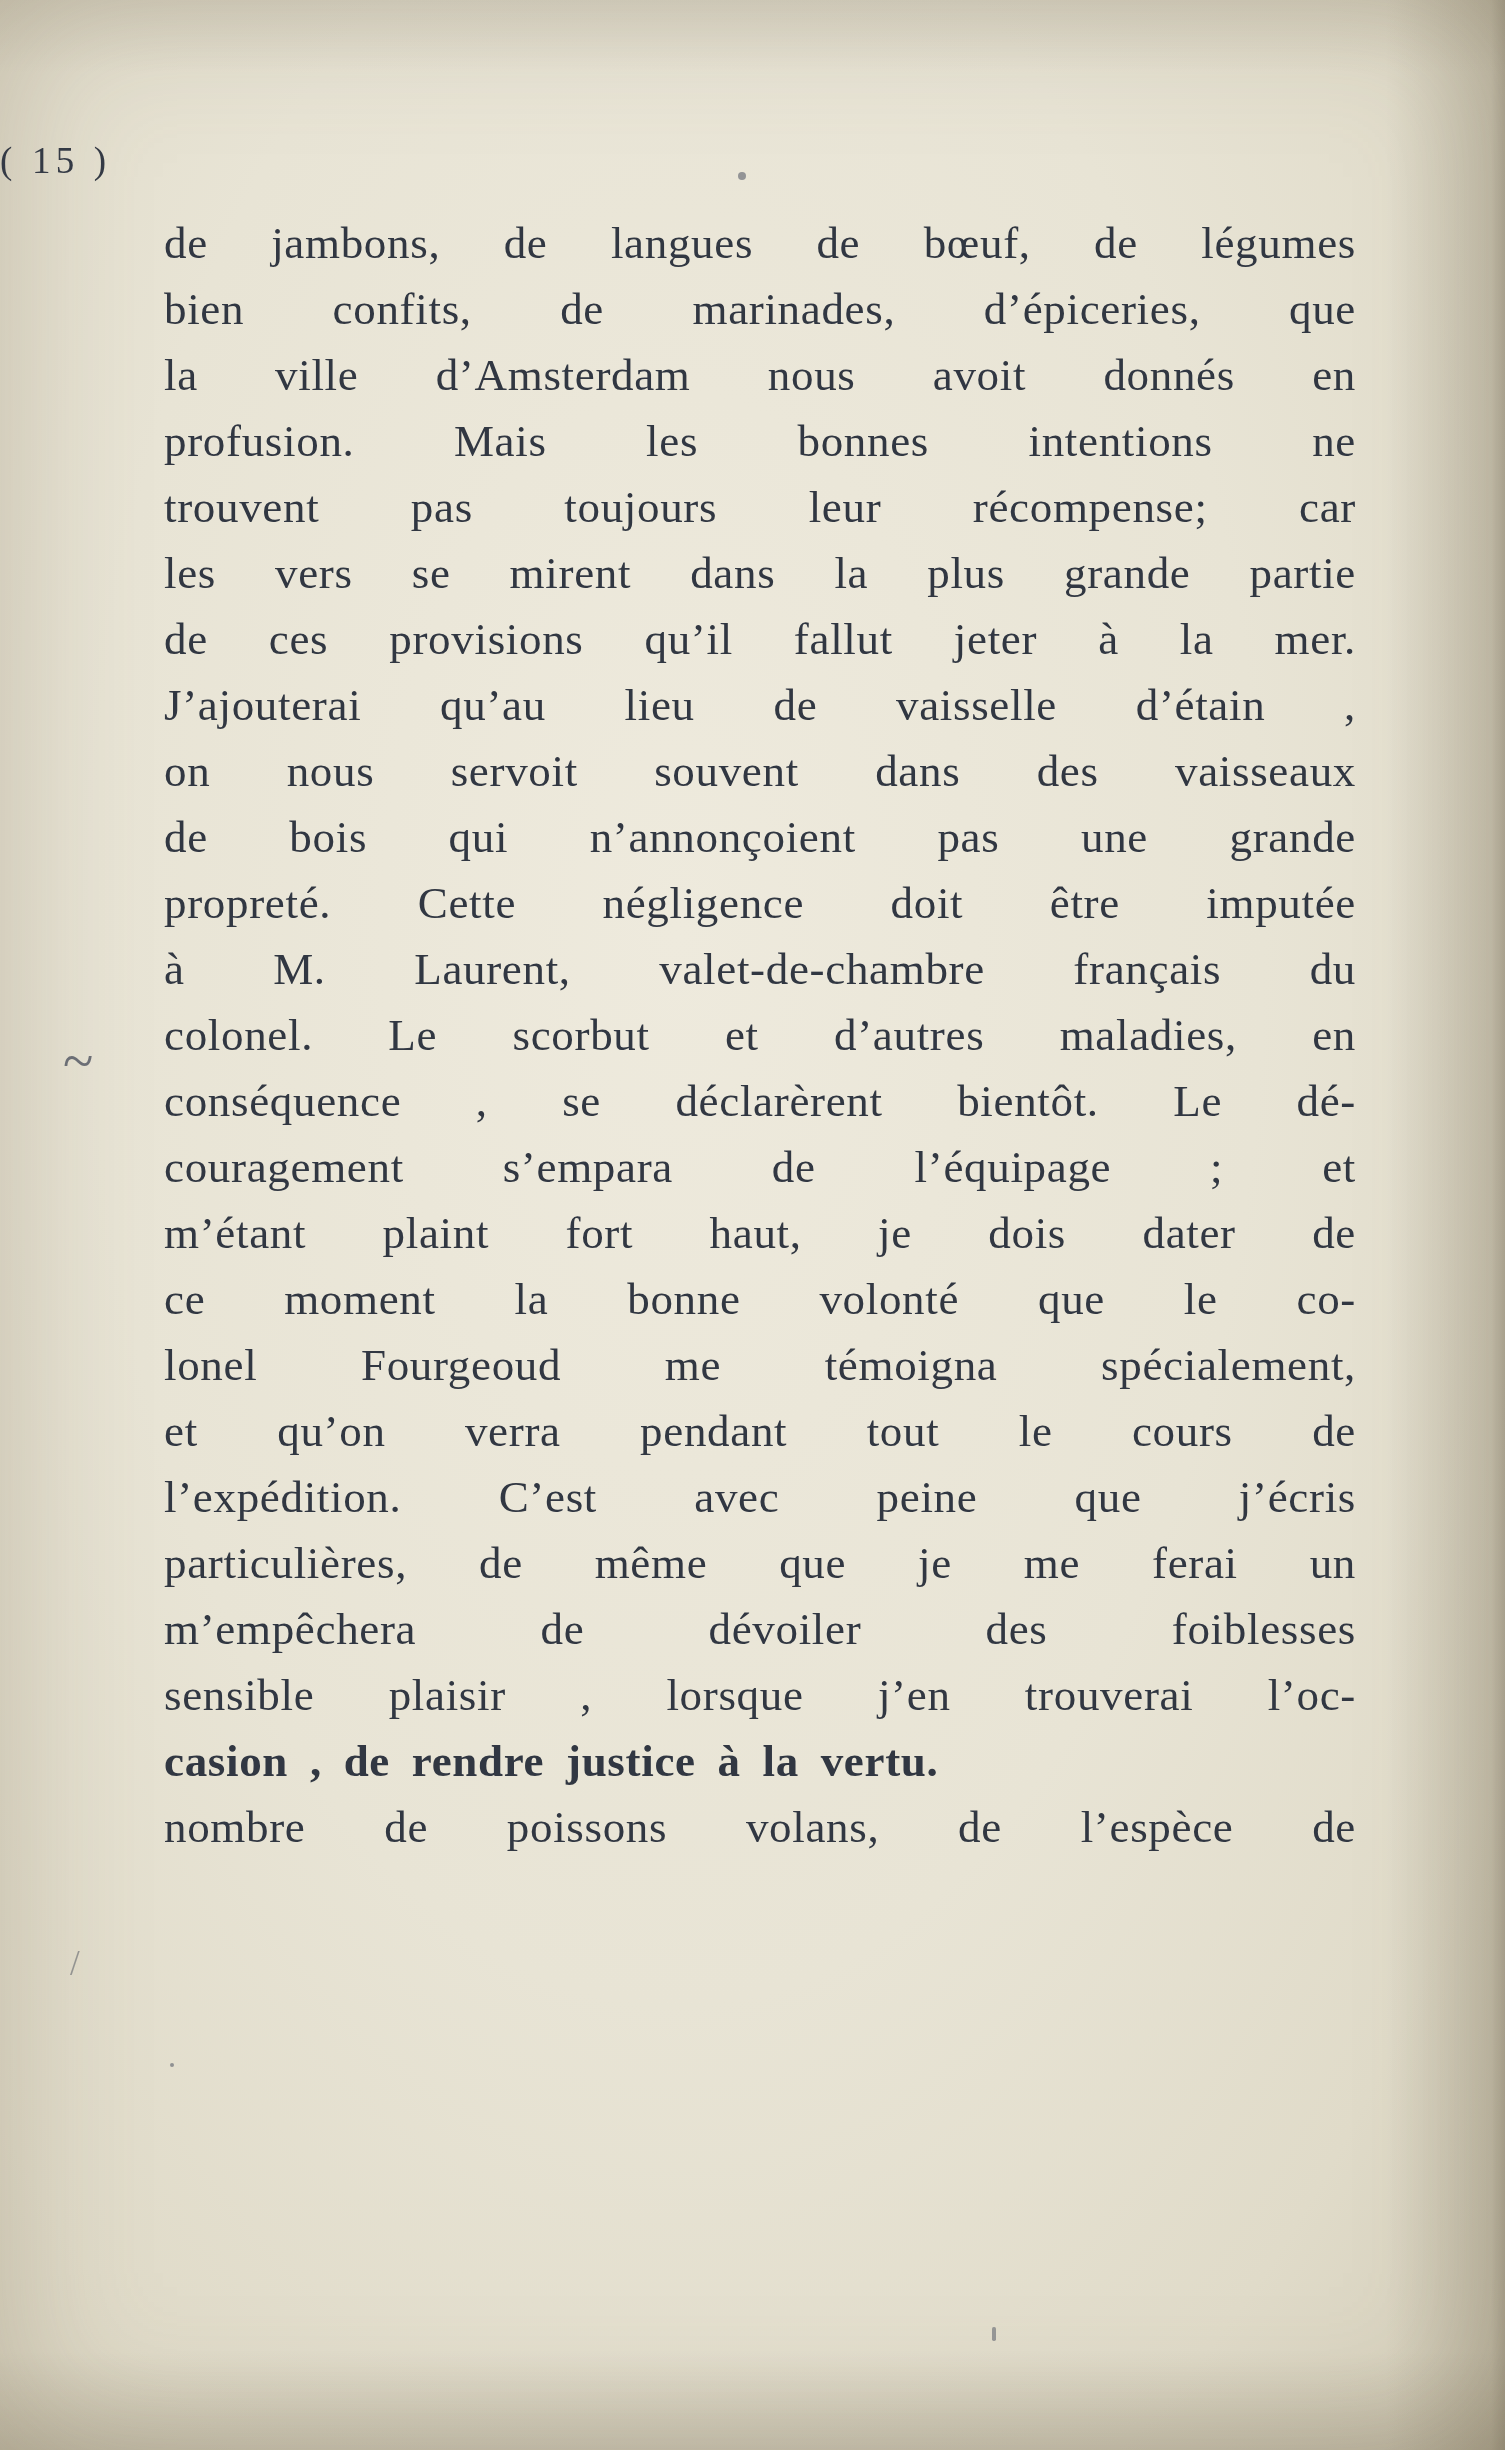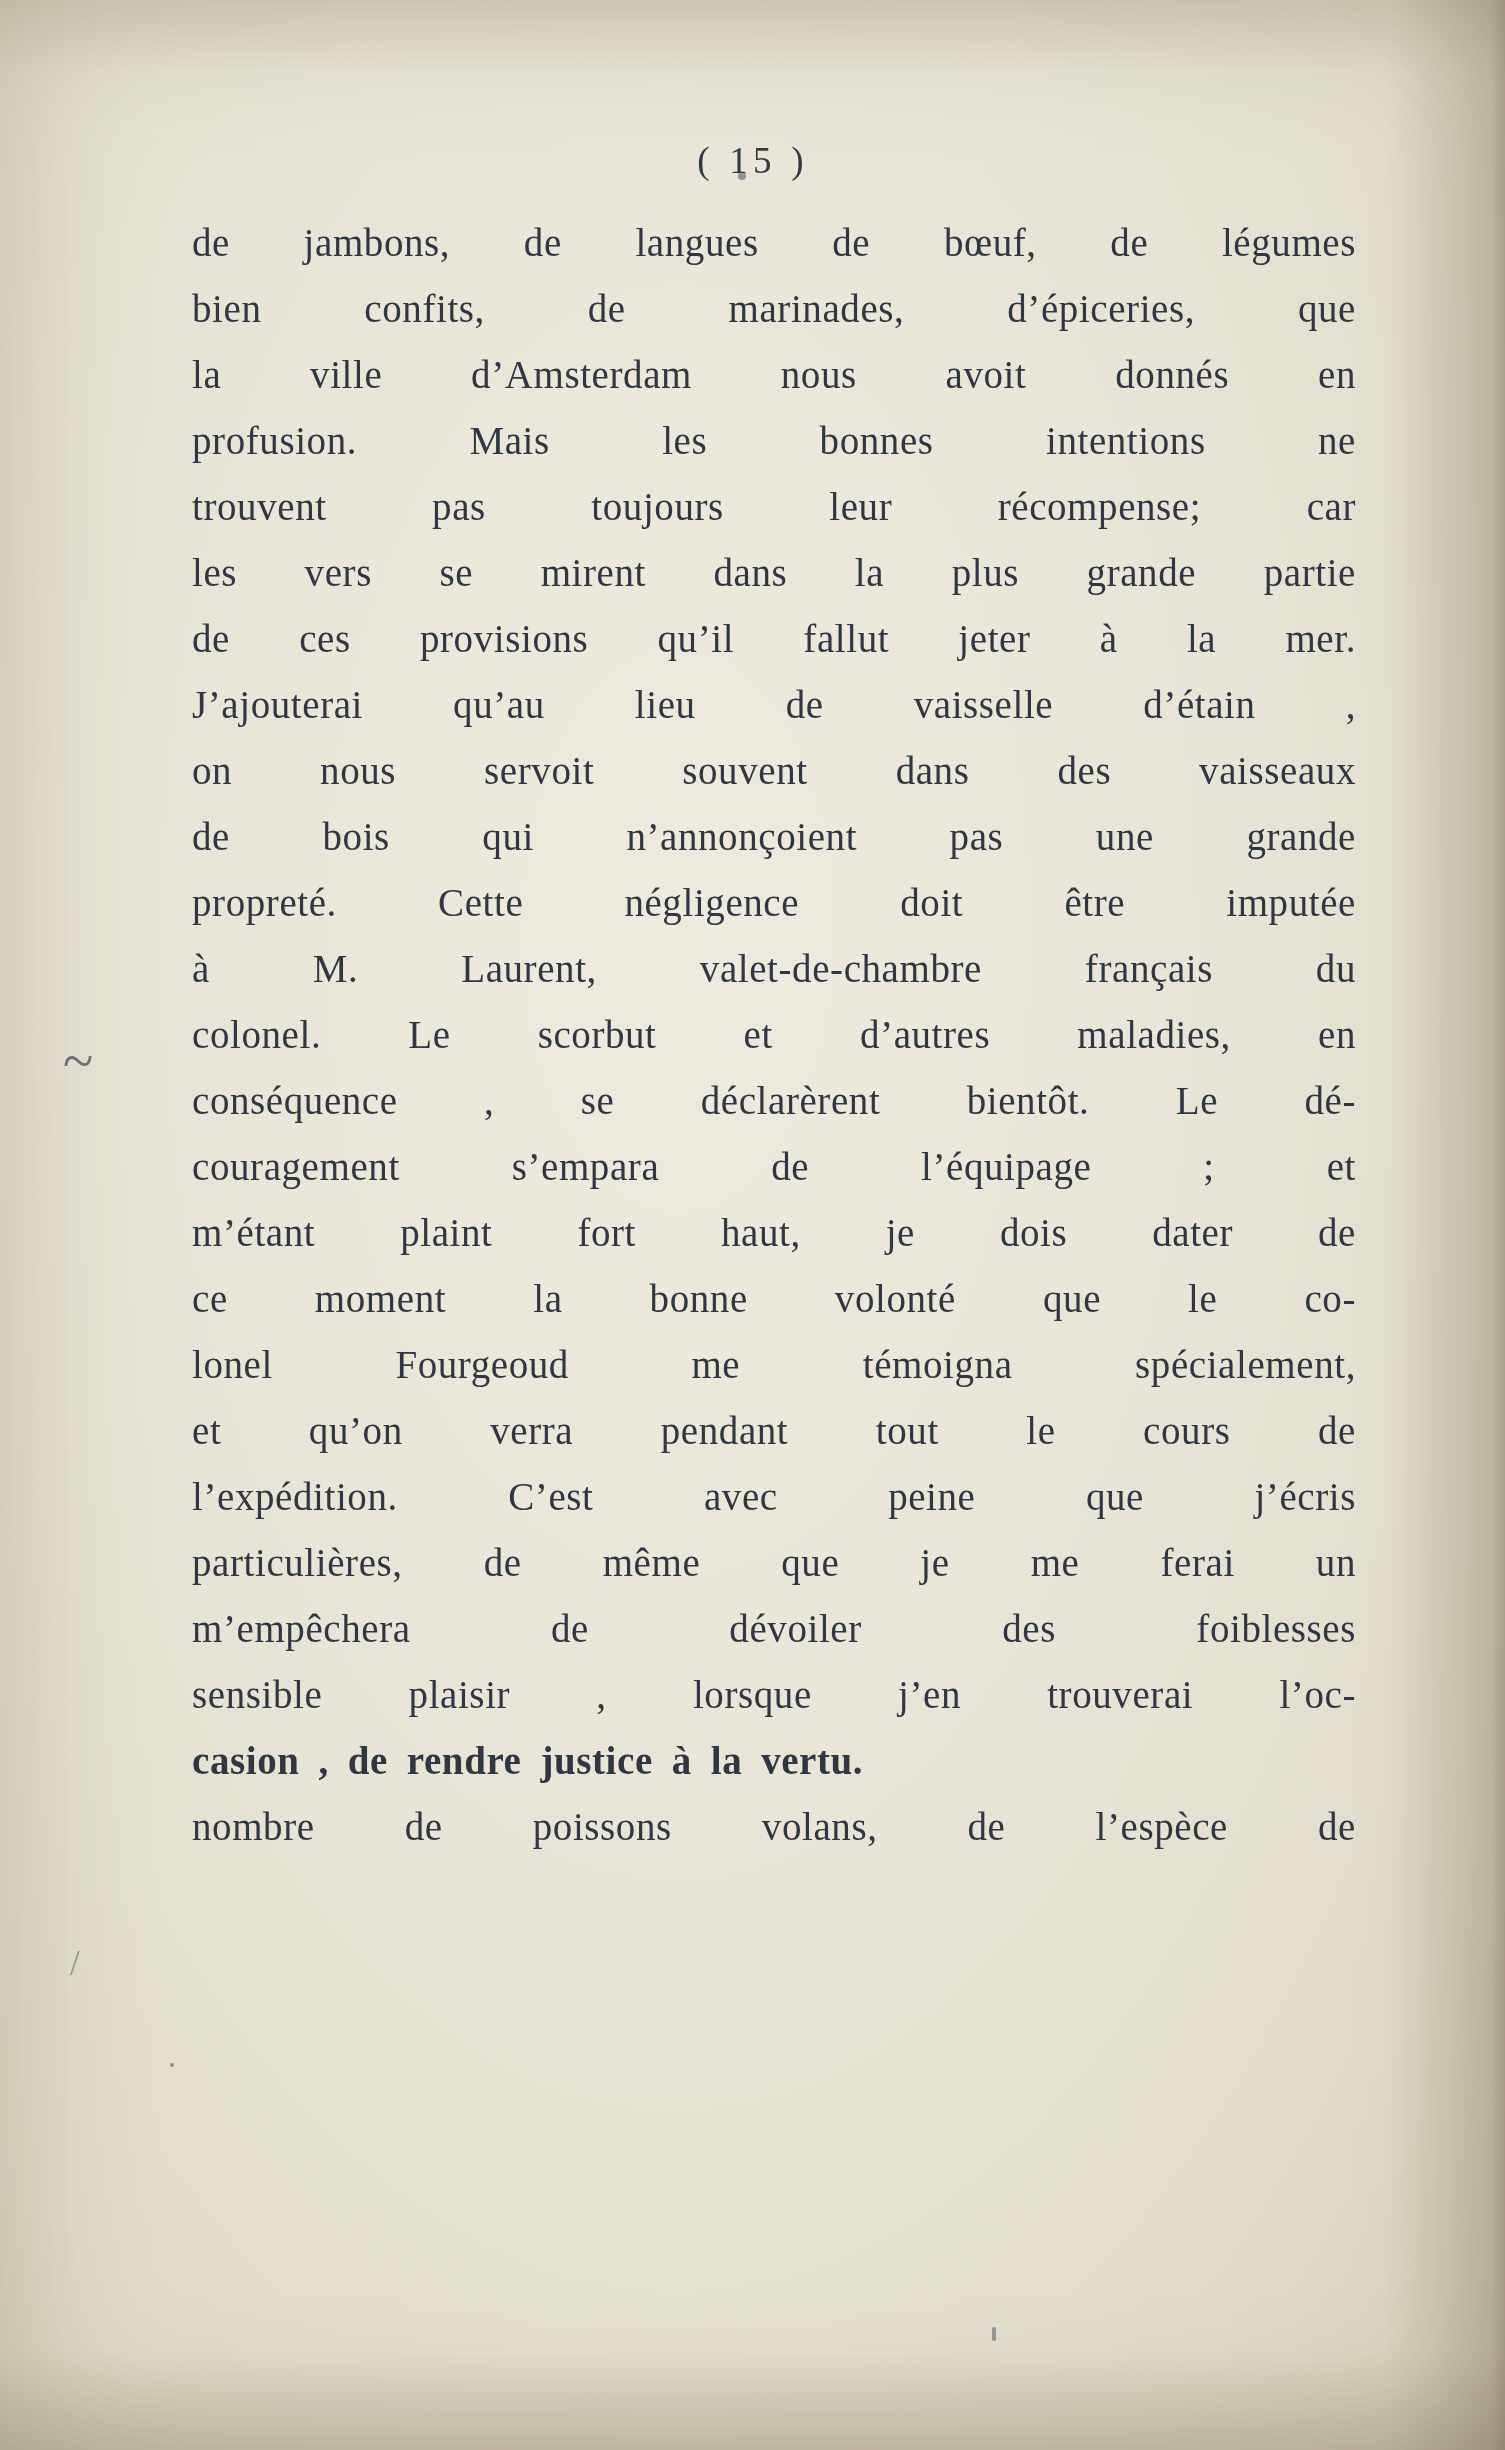--- a/index.html
+++ b/index.html
@@ -18,40 +18,38 @@
       radial-gradient(ellipse at 45% 38%, #eeeadd 0%, #e8e4d5 50%, #e0dbc9 80%, #d4ceba 100%);
     box-shadow: inset 0 0 148px rgba(110, 98, 72, 0.28);
     font-family: "Liberation Serif", "DejaVu Serif", serif;
     color: #2f3540;
   }
   .header {
     position: absolute;
     top: 139px;
     left: 0;
     width: 100%;
-    text-align: center;
     font-size: 37px;
     letter-spacing: 5.2px;
     color: #343a45;
   }
   .text-block {
     position: absolute;
     top: 210px;
     left: 164px;
     right: 150px;
   }
   .line {
-    font-size: 39px;
+    font-size: 45px;
     line-height: 66px;
     letter-spacing: 0.015em;
     word-spacing: 0.22em;
     white-space: normal;
     text-align: justify;
     color: #313742;
-    margin-left: 28px;
   }
   .line.full {
     text-align-last: justify;
   }
   .line.end {
     text-align: center;
     text-align-last: left;
     font-weight: bold;
   }
   .line.indent {

